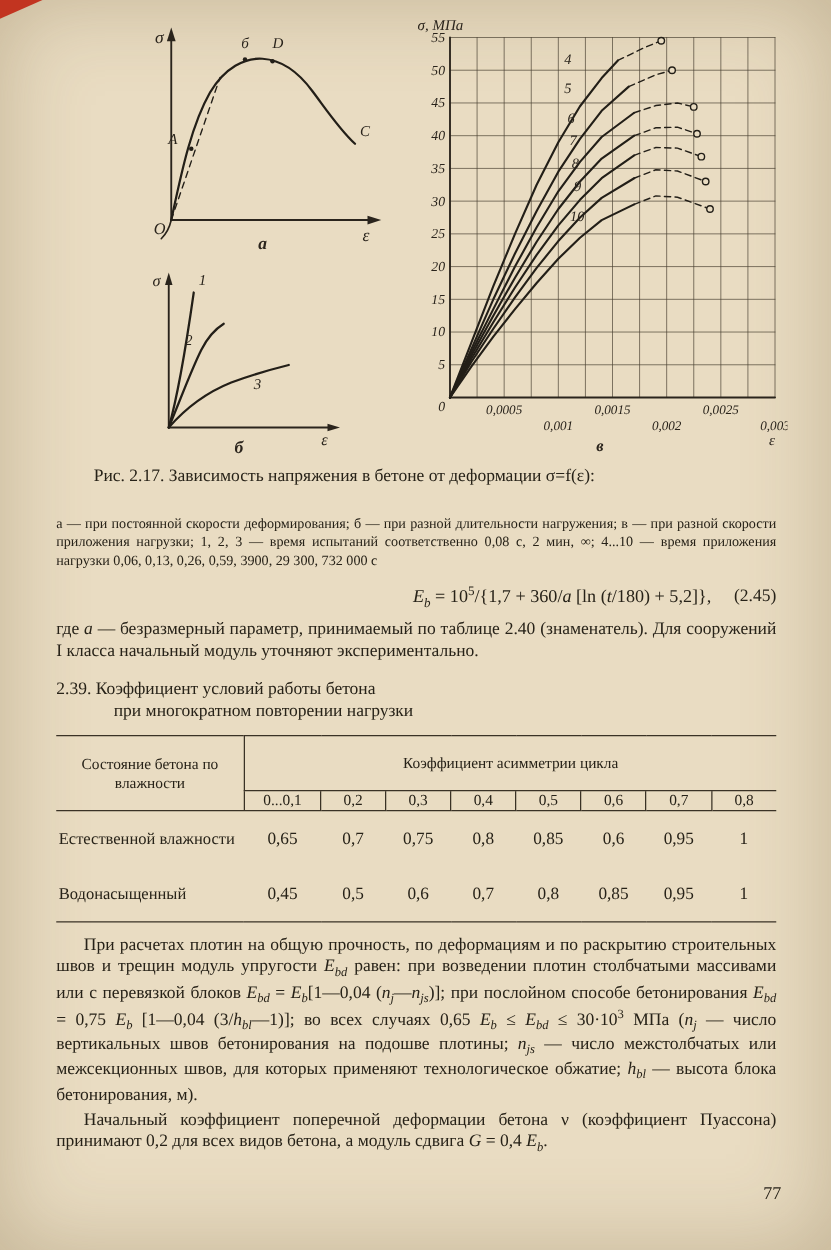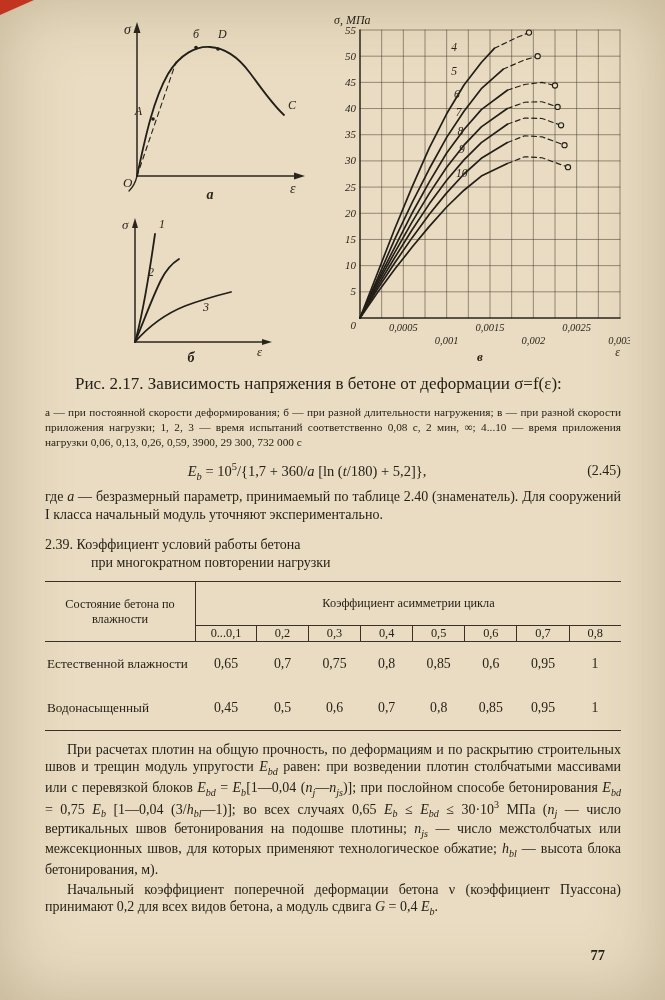--- a/index.html
+++ b/index.html
@@ -16,41 +16,41 @@
     border-top:15px solid #c23420; border-right:34px solid transparent;
   }
   .figure { position:absolute; left:0; top:0; width:665px; height:372px; }
   .panel { position:absolute; }
   .panel text, .chart text { fill:#2a241c; font-family:"Liberation Serif","DejaVu Serif",serif; }
   .panel path, .panel line, .panel polyline { stroke-linecap:round; }
   #panel-a { left:92px; top:16px; }
   #panel-b { left:103px; top:214px; }
   #panel-v { left:330px; top:12px; }
   .content { position:absolute; left:45px; right:44px; top:374px; }
-  .cap-title { font-size:17px; text-indent:30px; margin:0 0 11px 0; }
+  .cap-title { font-size:14px; text-indent:30px; margin:0 0 22px 0; }
   .cap-detail { font-size:11.3px; line-height:1.32; text-align:justify; margin:0 0 11px 0; }
   .para { font-size:14px; line-height:1.22; text-align:justify; margin:0 0 3px 0; }
   .para.indent { text-indent:22px; }
   .formula-line { display:flex; align-items:center; margin:5px 0 7px 0; font-size:14.5px; }
-  .formula { flex:1; text-align:center; }
+  .formula { flex:1; text-align:right; }
   .formula i, .fmt i { font-style:italic; }
   sub { font-size:.72em; font-style:italic; }
   sup { font-size:.72em; }
   .formula-number { width:52px; text-align:right; font-size:14px; }
   .heading { font-weight:normal; font-size:14px; line-height:1.35; margin:13px 0 8px 0; }
   .heading .l2 { padding-left:46px; }
   table.tbl { border-collapse:collapse; width:100%; margin:4px 0 10px 0;
     border-top:1.4px solid #3a3226; border-bottom:1.4px solid #3a3226; }
   table.tbl td { padding:14px 2px; text-align:center; }
   td.span-h { border-bottom:1px solid #3a3226; border-left:1px solid #3a3226; font-size:12.3px; padding:5px 2px;margin-top:29px; }
   td.stub-h { font-size:12.3px; border-bottom:1px solid #3a3226; width:152px; }
   tr.cols td { border-left:1px solid #3a3226; border-bottom:1px solid #3a3226; font-size:12.3px; padding:0 1px; }
   tbody td { font-size:13.8px; padding-top:7px; vertical-align:top; }
   tbody td.stub { text-align:left; font-size:13.2px; line-height:1.2; padding-left:2px; }
-  .page-number { position:absolute; right:60px; bottom:36px; font-size:14.5px;font-weight:bold; }
+  .page-number { position:absolute; right:40px; bottom:36px; font-size:14.5px; }
 </style>
 </head>
 <body>
 
 <div class="page">
   <div class="corner-mark"></div>
 
   <div class="figure">
 
     <svg id="panel-a" class="panel" width="225" height="185" viewBox="0 0 225 185">

